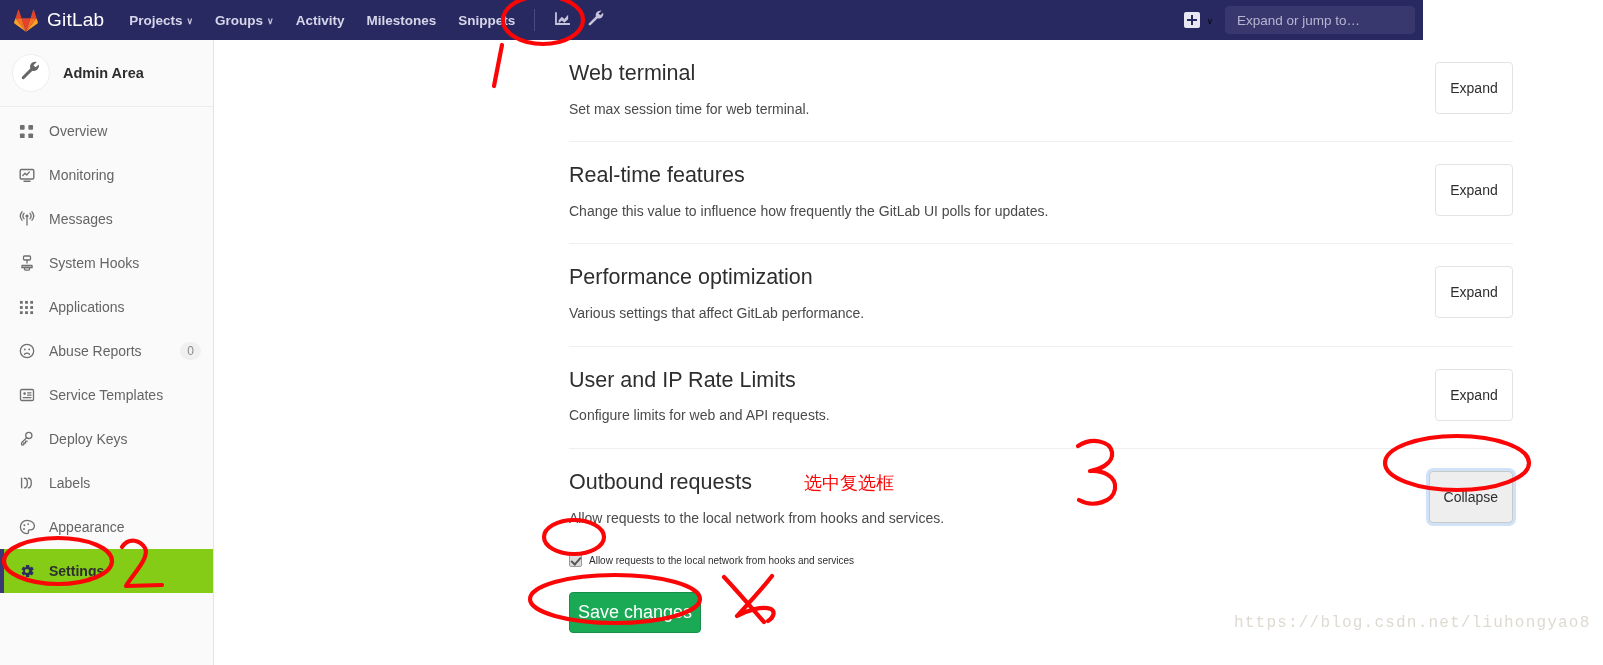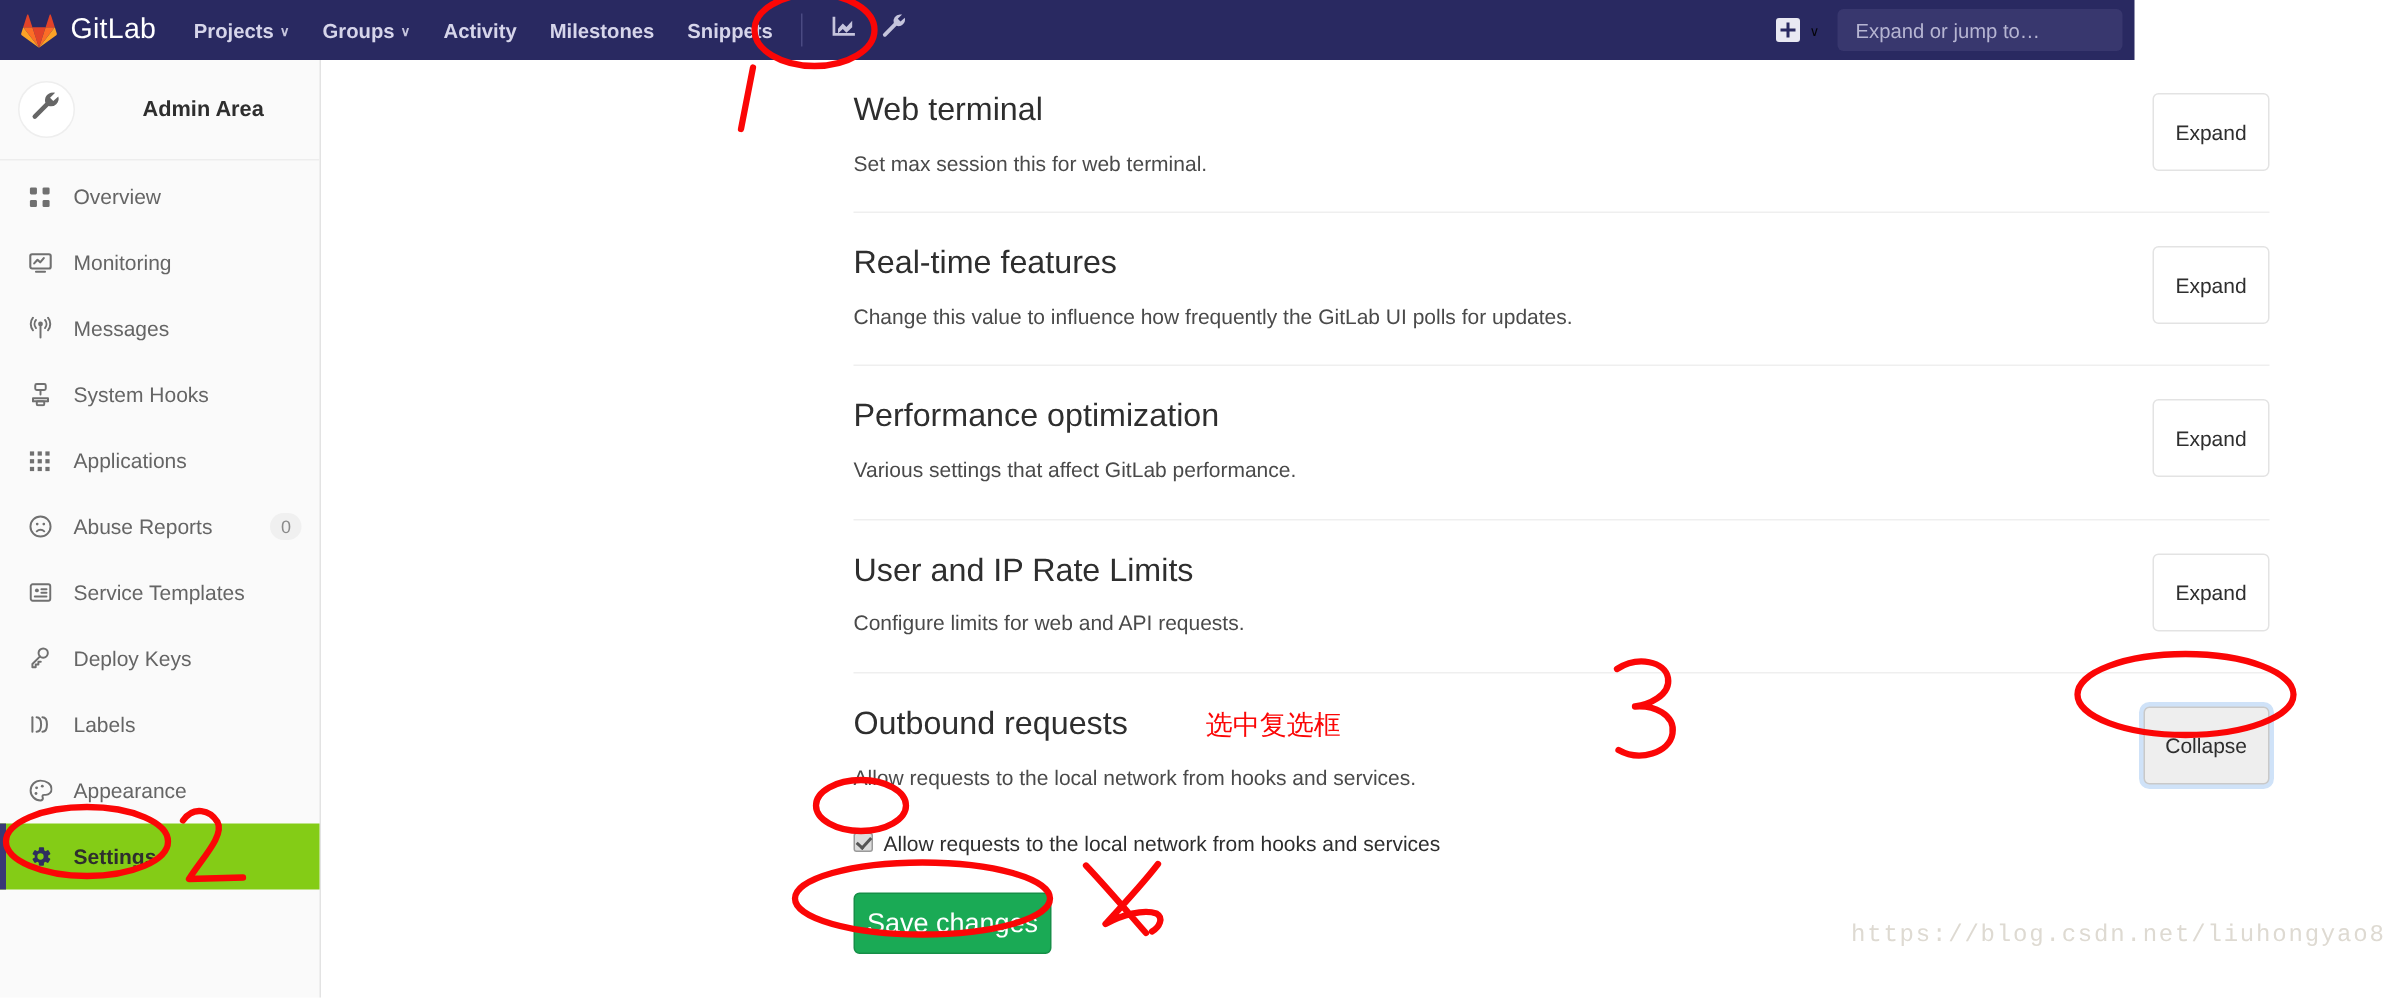--- a/index.html
+++ b/index.html
@@ -84,21 +84,21 @@
     padding: 14px 0 14px 12px;
     border-bottom: 1px solid #ededed;
     cursor: pointer;
   }
   .avatar {
     width: 38px; height: 38px; border-radius: 50%;
     background: #fff; border: 1px solid #eee;
     display: flex; align-items: center; justify-content: center;
     flex: 0 0 38px;
   }
-  .sidebar-title { font-size: 14.5px; font-weight: 700; color: #2e2e2e; margin-left: 32px; }
+  .sidebar-title { font-size: 14.5px; font-weight: 700; color: #2e2e2e; }
   .nav-list { padding-top: 2px; }
   .nav-item {
     display: flex; align-items: center; gap: 14px;
     height: 44px; padding-left: 18px; padding-right: 12px;
     color: #656565; font-size: 14px;
     cursor: pointer; position: relative;
   }
   .nav-item .ico {
     width: 17px; height: 17px; flex: 0 0 17px;
     display: flex; align-items: center; justify-content: center;
@@ -165,21 +165,21 @@
     width: 13px; height: 13px; flex: 0 0 13px;
     border: 1px solid #9a9a9a; border-radius: 2px;
     background: #dcdcdc; position: relative;
   }
   .cb::after {
     content: ""; position: absolute;
     left: 3px; top: 0px; width: 4px; height: 8px;
     border: solid #555; border-width: 0 2px 2px 0;
     transform: rotate(42deg);
   }
-  .cb-label { font-size: 14px; color: #2e2e2e; }
+  .cb-label { font-size: 10px; color: #2e2e2e; }
   .btn-save {
     margin-top: 25px;
     background: #1aaa55; border: 1px solid #168f48; border-radius: 4px;
     color: #fff; font-size: 18px; font-weight: 400;
     padding: 9px 8px; cursor: pointer;
     font-family: "Liberation Sans", sans-serif;
   }
 
   
   .annot {
@@ -404,21 +404,21 @@
 </div>
 
 <div class="content">
   <div class="settings-list">
 
     <div class="setting-row">
       <div class="setting-main">
         <h2 class="setting-title">
           <span>Web terminal</span>
         </h2>
-        <p class="setting-desc">Set max session this for web terminal.</p>
+        <p class="setting-desc">Set max session time for web terminal.</p>
       </div>
       <div class="setting-action">
         <button class="btn-expand">Expand</button>
       </div>
     </div>
 
     <div class="setting-row">
       <div class="setting-main">
         <h2 class="setting-title">
           <span>Real-time features</span>

